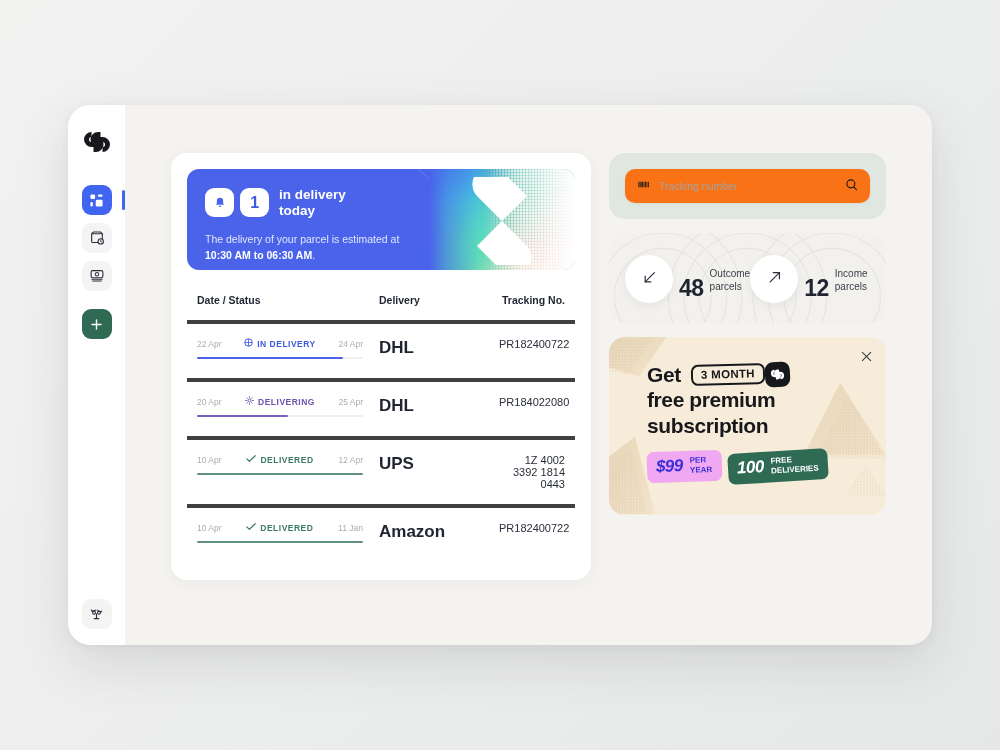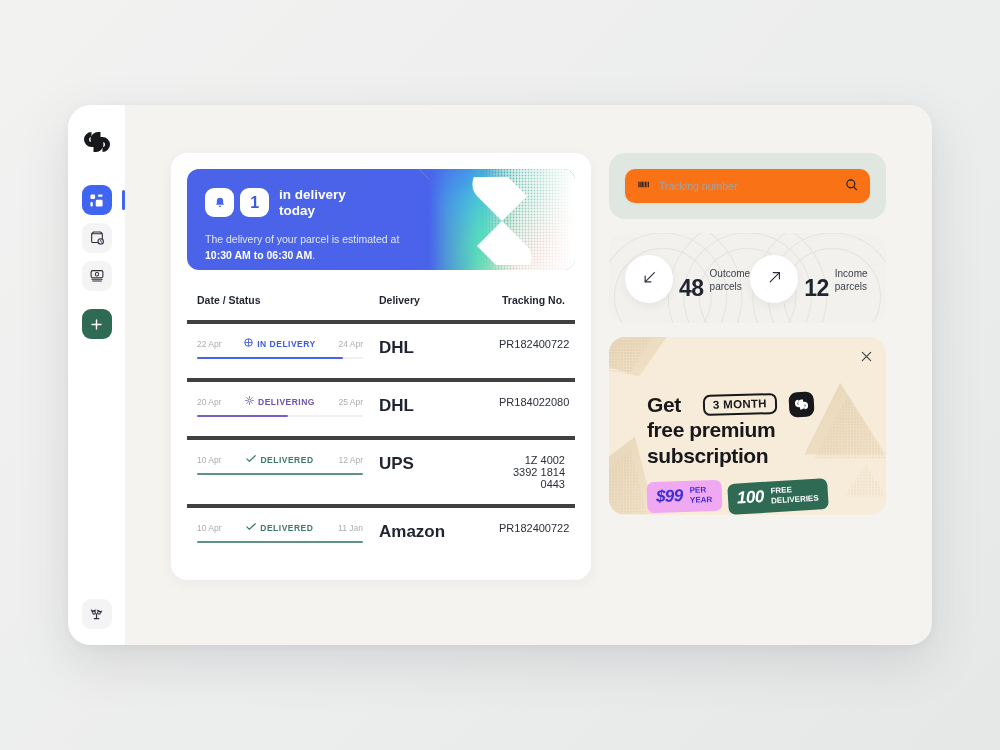--- a/index.html
+++ b/index.html
@@ -211,21 +211,21 @@
   .promo {
     background: #f7ecd9; border-radius: 16px; position: relative;
     height: 178px; overflow: hidden;
   }
   .promo-bg { position: absolute; inset: 0; }
   .promo-close {
     position: absolute; right: 12px; top: 11px; width: 16px; height: 16px;
     display: flex; align-items: center; justify-content: center; cursor: pointer; z-index: 5;
   }
   .promo-inner { position: relative; z-index: 3; padding: 25px 0 0 38px; }
-  .promo-l1 { display: flex; align-items: center; gap: 22px; margin-top: 30px; }
+  .promo-l1 { display: flex; align-items: center; gap: 10px; }
   .promo-get {
     font-size: 21px; font-weight: 700; color: #17181b; letter-spacing: -.4px;
   }
   .promo-badge {
     border: 2px solid #17181b; border-radius: 7px;
     padding: 2px 8px 3px 8px; font-size: 11.5px; font-weight: 700;
     color: #17181b; letter-spacing: .3px; transform: rotate(-1.6deg);
     position: relative;
   }
   .promo-logo {

